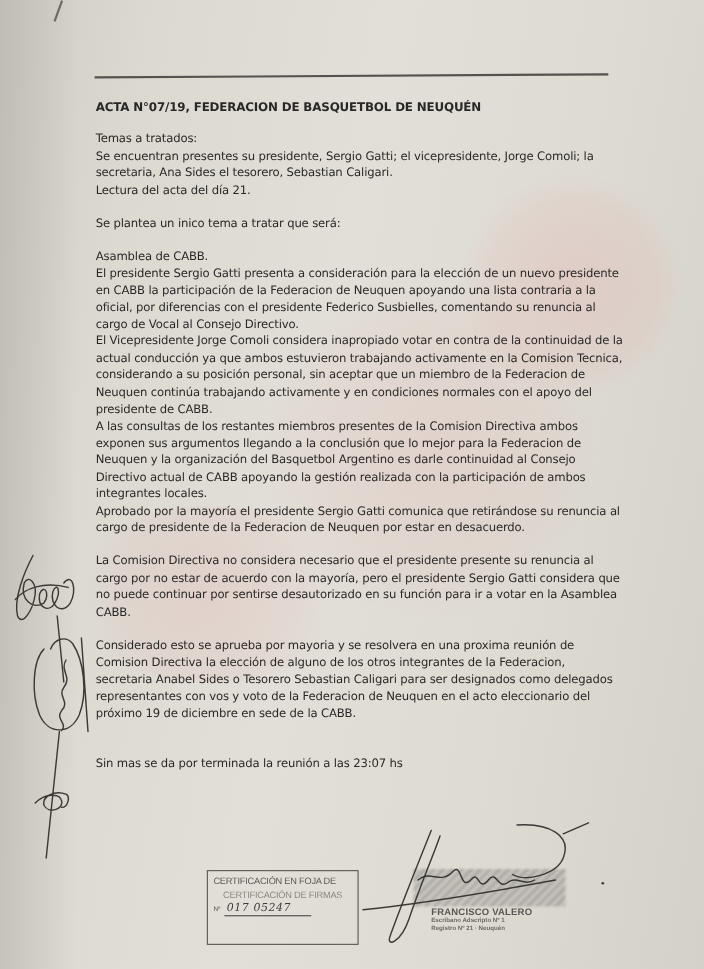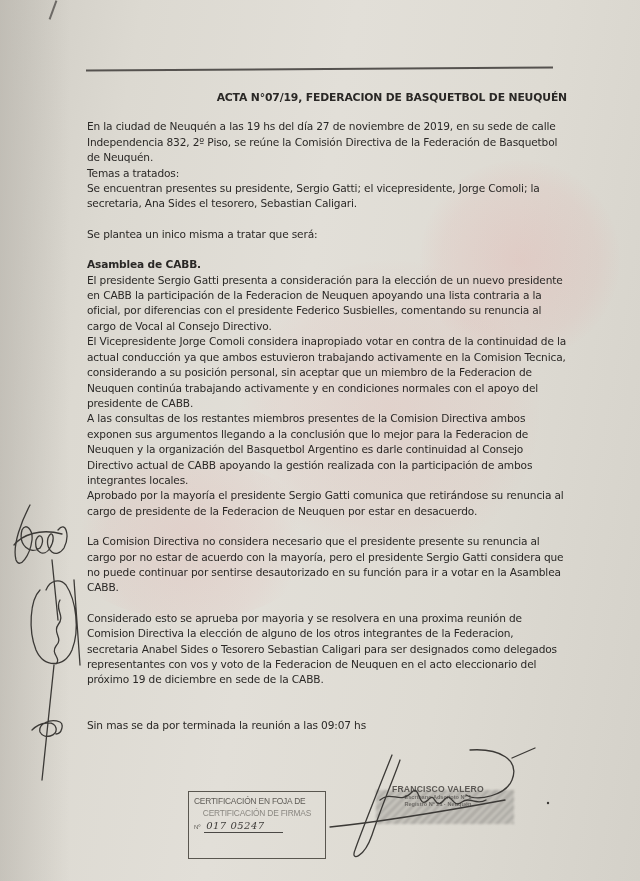--- a/index.html
+++ b/index.html
@@ -52,27 +52,26 @@
       line-height: 15.4px;
       letter-spacing: -0.15px;
     }
     .doc p {
       margin: 0;
     }
     .title {
       font-weight: bold;
       font-size: 10.8px;
       margin-bottom: 14px !important;
-      text-align: right;
     }
     .gap {
       height: 15px;
     }
     .section-head {
-      font-weight: bold;
+      font-weight: normal;
     }
     .stamp {
       position: absolute;
       left: 188px;
       top: 791px;
       width: 138px;
       height: 68px;
       border: 1.5px solid #59564f;
       box-sizing: border-box;
       padding: 3px 5px;
@@ -104,24 +103,24 @@
       left: 376px;
       top: 790px;
       width: 138px;
       height: 34px;
       background: repeating-linear-gradient(135deg, rgba(120,118,114,0.45) 0 3px, rgba(150,148,144,0.3) 3px 6px);
       filter: blur(1.2px);
     }
     .notary {
       position: absolute;
       left: 392px;
-      top: 784px;
+      top: 824px;
       font-family: "Liberation Sans", sans-serif;
       color: #5a5753;
-      text-align: center;
+      text-align: left;
     }
     .notary-name {
       font-weight: bold;
       font-size: 8.6px;
       letter-spacing: 0.2px;
       line-height: 10px;
     }
     .notary-sub {
       font-size: 5.6px;
       line-height: 7px;
@@ -143,44 +142,44 @@
 
 <div class="watermark" style="left:420px; top:160px; width:200px; height:200px;"></div>
 <div class="watermark" style="left:240px; top:260px; width:300px; height:300px; opacity:0.7;"></div>
 <div class="watermark" style="left:60px; top:460px; width:260px; height:160px; opacity:0.8;"></div>
 
 <div class="top-rule"></div>
 
 <div class="doc">
   <p class="title">ACTA N°07/19, FEDERACION DE BASQUETBOL DE NEUQUÉN</p>
 
-  <p>En la ciudad de Neuquén a las 19 hs del día 27 de noviembre de 2019, en su sede de calle Independencia 832, 2º Piso, se reúne la Comisión Directiva de la Federación de Basquetbol de Neuquén.</p>
   <p>Temas a tratados:</p>
   <p>Se encuentran presentes su presidente, Sergio Gatti; el vicepresidente, Jorge Comoli; la secretaria, Ana Sides el tesorero, Sebastian Caligari.</p>
-
-  <div class="gap"></div>
-  <p>Se plantea un inico misma a tratar que será:</p>
+  <p>Lectura del acta del día 21.</p>
+
+  <div class="gap"></div>
+  <p>Se plantea un inico tema a tratar que será:</p>
   <div class="gap"></div>
 
   <p class="section-head">Asamblea de CABB.</p>
   <p>El presidente Sergio Gatti presenta a consideración para la elección de un nuevo presidente en CABB la participación de la Federacion de Neuquen apoyando una lista contraria a la oficial, por diferencias con el presidente Federico Susbielles, comentando su renuncia al cargo de Vocal al Consejo Directivo.</p>
   <p>El Vicepresidente Jorge Comoli considera inapropiado votar en contra de la continuidad de la actual conducción ya que ambos estuvieron trabajando activamente en la Comision Tecnica, considerando a su posición personal, sin aceptar que un miembro de la Federacion de Neuquen continúa trabajando activamente y en condiciones normales con el apoyo del presidente de CABB.</p>
   <p>A las consultas de los restantes miembros presentes de la Comision Directiva ambos exponen sus argumentos llegando a la conclusión que lo mejor para la Federacion de Neuquen y la organización del Basquetbol Argentino es darle continuidad al Consejo Directivo actual de CABB apoyando la gestión realizada con la participación de ambos integrantes locales.</p>
   <p>Aprobado por la mayoría el presidente Sergio Gatti comunica que retirándose su renuncia al cargo de presidente de la Federacion de Neuquen por estar en desacuerdo.</p>
 
   <div class="gap"></div>
   <p>La Comision Directiva no considera necesario que el presidente presente su renuncia al cargo por no estar de acuerdo con la mayoría, pero el presidente Sergio Gatti considera que no puede continuar por sentirse desautorizado en su función para ir a votar en la Asamblea CABB.</p>
 
   <div class="gap"></div>
   <p>Considerado esto se aprueba por mayoria y se resolvera en una proxima reunión de Comision Directiva la elección de alguno de los otros integrantes de la Federacion, secretaria Anabel Sides o Tesorero Sebastian Caligari para ser designados como delegados representantes con vos y voto de la Federacion de Neuquen en el acto eleccionario del próximo 19 de diciembre en sede de la CABB.</p>
 
   <div class="gap"></div>
 
   <div class="gap"></div>
-  <p>Sin mas se da por terminada la reunión a las 09:07 hs</p>
+  <p>Sin mas se da por terminada la reunión a las 23:07 hs</p>
 </div>
 
 <div class="notary-smudge"></div>
 
 <div class="stamp">
   <div>CERTIFICACIÓN EN FOJA DE</div>
   <div class="stamp-line2">CERTIFICACIÓN DE FIRMAS</div>
   <div class="stamp-num-row">
     <span class="stamp-num-prefix">Nº</span>
     <span class="stamp-num">017 05247</span>

